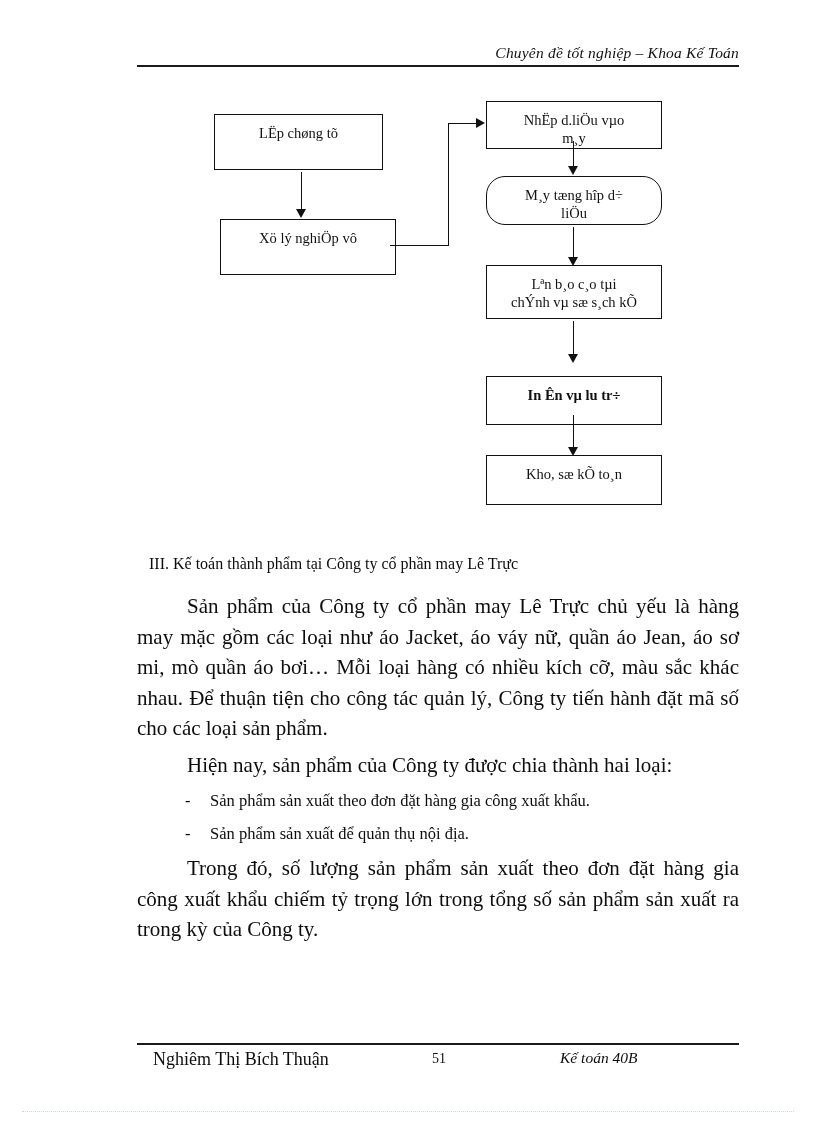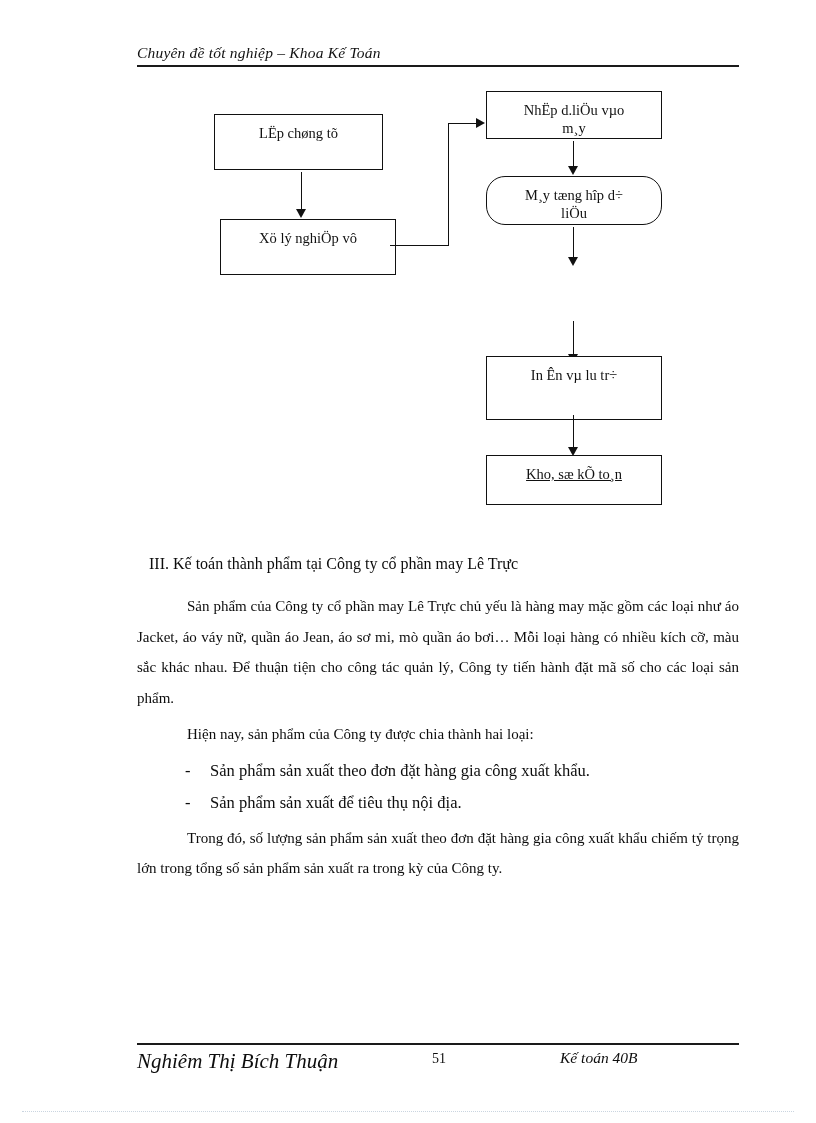--- a/index.html
+++ b/index.html
@@ -22,20 +22,21 @@
     inset: 0;
     background: #ffffff;
   }
 
   
   .header {
     position: absolute;
     left: 137px;
     top: 44px;
     width: 602px;
+    text-align: right;
   }
   .header-text {
     font-style: italic;
     font-size: 15.5px;
     letter-spacing: 0.2px;
     white-space: nowrap;
     color: #111;
   }
   .header-rule {
     margin-top: 3px;
@@ -102,21 +103,21 @@
     margin: 0 0 16px 12px;
     line-height: 1.4;
   }
   .sub-head {
     font-size: 15.5px;
     font-weight: bold;
     margin: 0 0 16px 0;
     line-height: 1.4;
   }
   .para {
-    font-size: 15px;
+    font-size: 21px;
     line-height: 30.5px;
     text-align: justify;
     text-justify: inter-word;
     margin: 0 0 6px 0;
     text-indent: 50px;
   }
   .para-last { margin-bottom: 4px; }
   .bullets {
     margin: 4px 0 4px 0;
     padding: 0;
@@ -146,23 +147,22 @@
     border-top: 2.2px solid #1a1a1a;
     width: 602px;
     margin-bottom: 4px;
   }
   .footer-row {
     position: relative;
     height: 26px;
   }
   .footer-left {
     position: absolute;
-    left: 0; top: 0;
-    font-style: italic;
-    font-size: 21px;
+    left: 16px; top: 0;
+    font-size: 18px;
   }
   .footer-center {
     position: absolute;
     left: 295px; top: 2px;
     font-size: 14px;
   }
   .footer-right {
     position: absolute;
     left: 423px; top: 0;
     font-style: italic;
@@ -201,48 +201,52 @@
 
     <div class="fbox" style="left:220px; top:219px; width:176px; height:56px;">
       <span>Xö lý nghiÖp vô</span>
     </div>
 
     <div class="hline" style="left:390px; top:245px; width:59px;"></div>
     <div class="vline" style="left:448px; top:123px; height:123px;"></div>
     <div class="hline" style="left:448px; top:123px; width:29px;"></div>
     <div class="arrow-right" style="left:476px; top:118px;"></div>
 
-    <div class="fbox" style="left:486px; top:91px; width:176px; height:48px;">
+    <div class="fbox" style="left:486px; top:101px; width:176px; height:48px;">
       <span>NhËp d.liÖu vµo</span>
       <span class="l2">m¸y</span>
     </div>
 
     <div class="vline" style="left:573px; top:141px; height:30px;"></div>
     <div class="arrow-down" style="left:568px; top:166px;"></div>
 
     <div class="fbox" style="left:486px; top:176px; width:176px; height:49px;border-radius:19px;">
       <span>M¸y tæng hîp d÷</span>
       <span class="l2">liÖu</span>
     </div>
 
     <div class="vline" style="left:573px; top:227px; height:35px;"></div>
     <div class="arrow-down" style="left:568px; top:257px;"></div>
 
+    <div class="fbox" style="left:486px; top:265px; width:176px; height:54px;">
+      <span>Lªn b¸o c¸o tµi</span>
+      <span class="l2">chÝnh vµ sæ s¸ch kÕ</span>
+    </div>
 
     <div class="vline" style="left:573px; top:321px; height:38px;"></div>
     <div class="arrow-down" style="left:568px; top:354px;"></div>
 
-    <div class="fbox" style="left:486px; top:356px; width:176px; height:64px;">
+    <div class="fbox" style="left:486px; top:376px; width:176px; height:49px;font-weight:bold;">
       <span>In Ên vµ lu  tr÷</span>
     </div>
 
     <div class="vline" style="left:573px; top:415px; height:37px;"></div>
     <div class="arrow-down" style="left:568px; top:447px;"></div>
 
-    <div class="fbox" style="left:486px; top:455px; width:176px; height:50px;text-decoration:underline;">
+    <div class="fbox" style="left:486px; top:455px; width:176px; height:50px;">
       <span>Kho, sæ kÕ to¸n</span>
     </div>
 
   </div>
 
   <div class="content">
 
     <p class="sec-head">III. Kế toán thành phẩm tại Công ty cổ phần may Lê Trực</p>
 
 
@@ -250,21 +254,21 @@
 
     <p class="para">Hiện nay, sản phẩm của Công ty được chia thành hai loại:</p>
 
     <ul class="bullets">
       <li class="bullet">
         <span class="dash">-</span>
         <span>Sản phẩm sản xuất theo đơn đặt hàng gia công xuất khẩu.</span>
       </li>
       <li class="bullet">
         <span class="dash">-</span>
-        <span>Sản phẩm sản xuất để tiêu thụ nội địa.</span>
+        <span>Sản phẩm sản xuất để quản thụ nội địa.</span>
       </li>
     </ul>
 
     <p class="para para-last">Trong đó, số lượng sản phẩm sản xuất theo đơn đặt hàng gia công xuất khẩu chiếm tỷ trọng lớn trong tổng số sản phẩm sản xuất ra trong kỳ của Công ty.</p>
 
   </div>
 
   <div class="footer">
     <div class="footer-rule"></div>
     <div class="footer-row">

